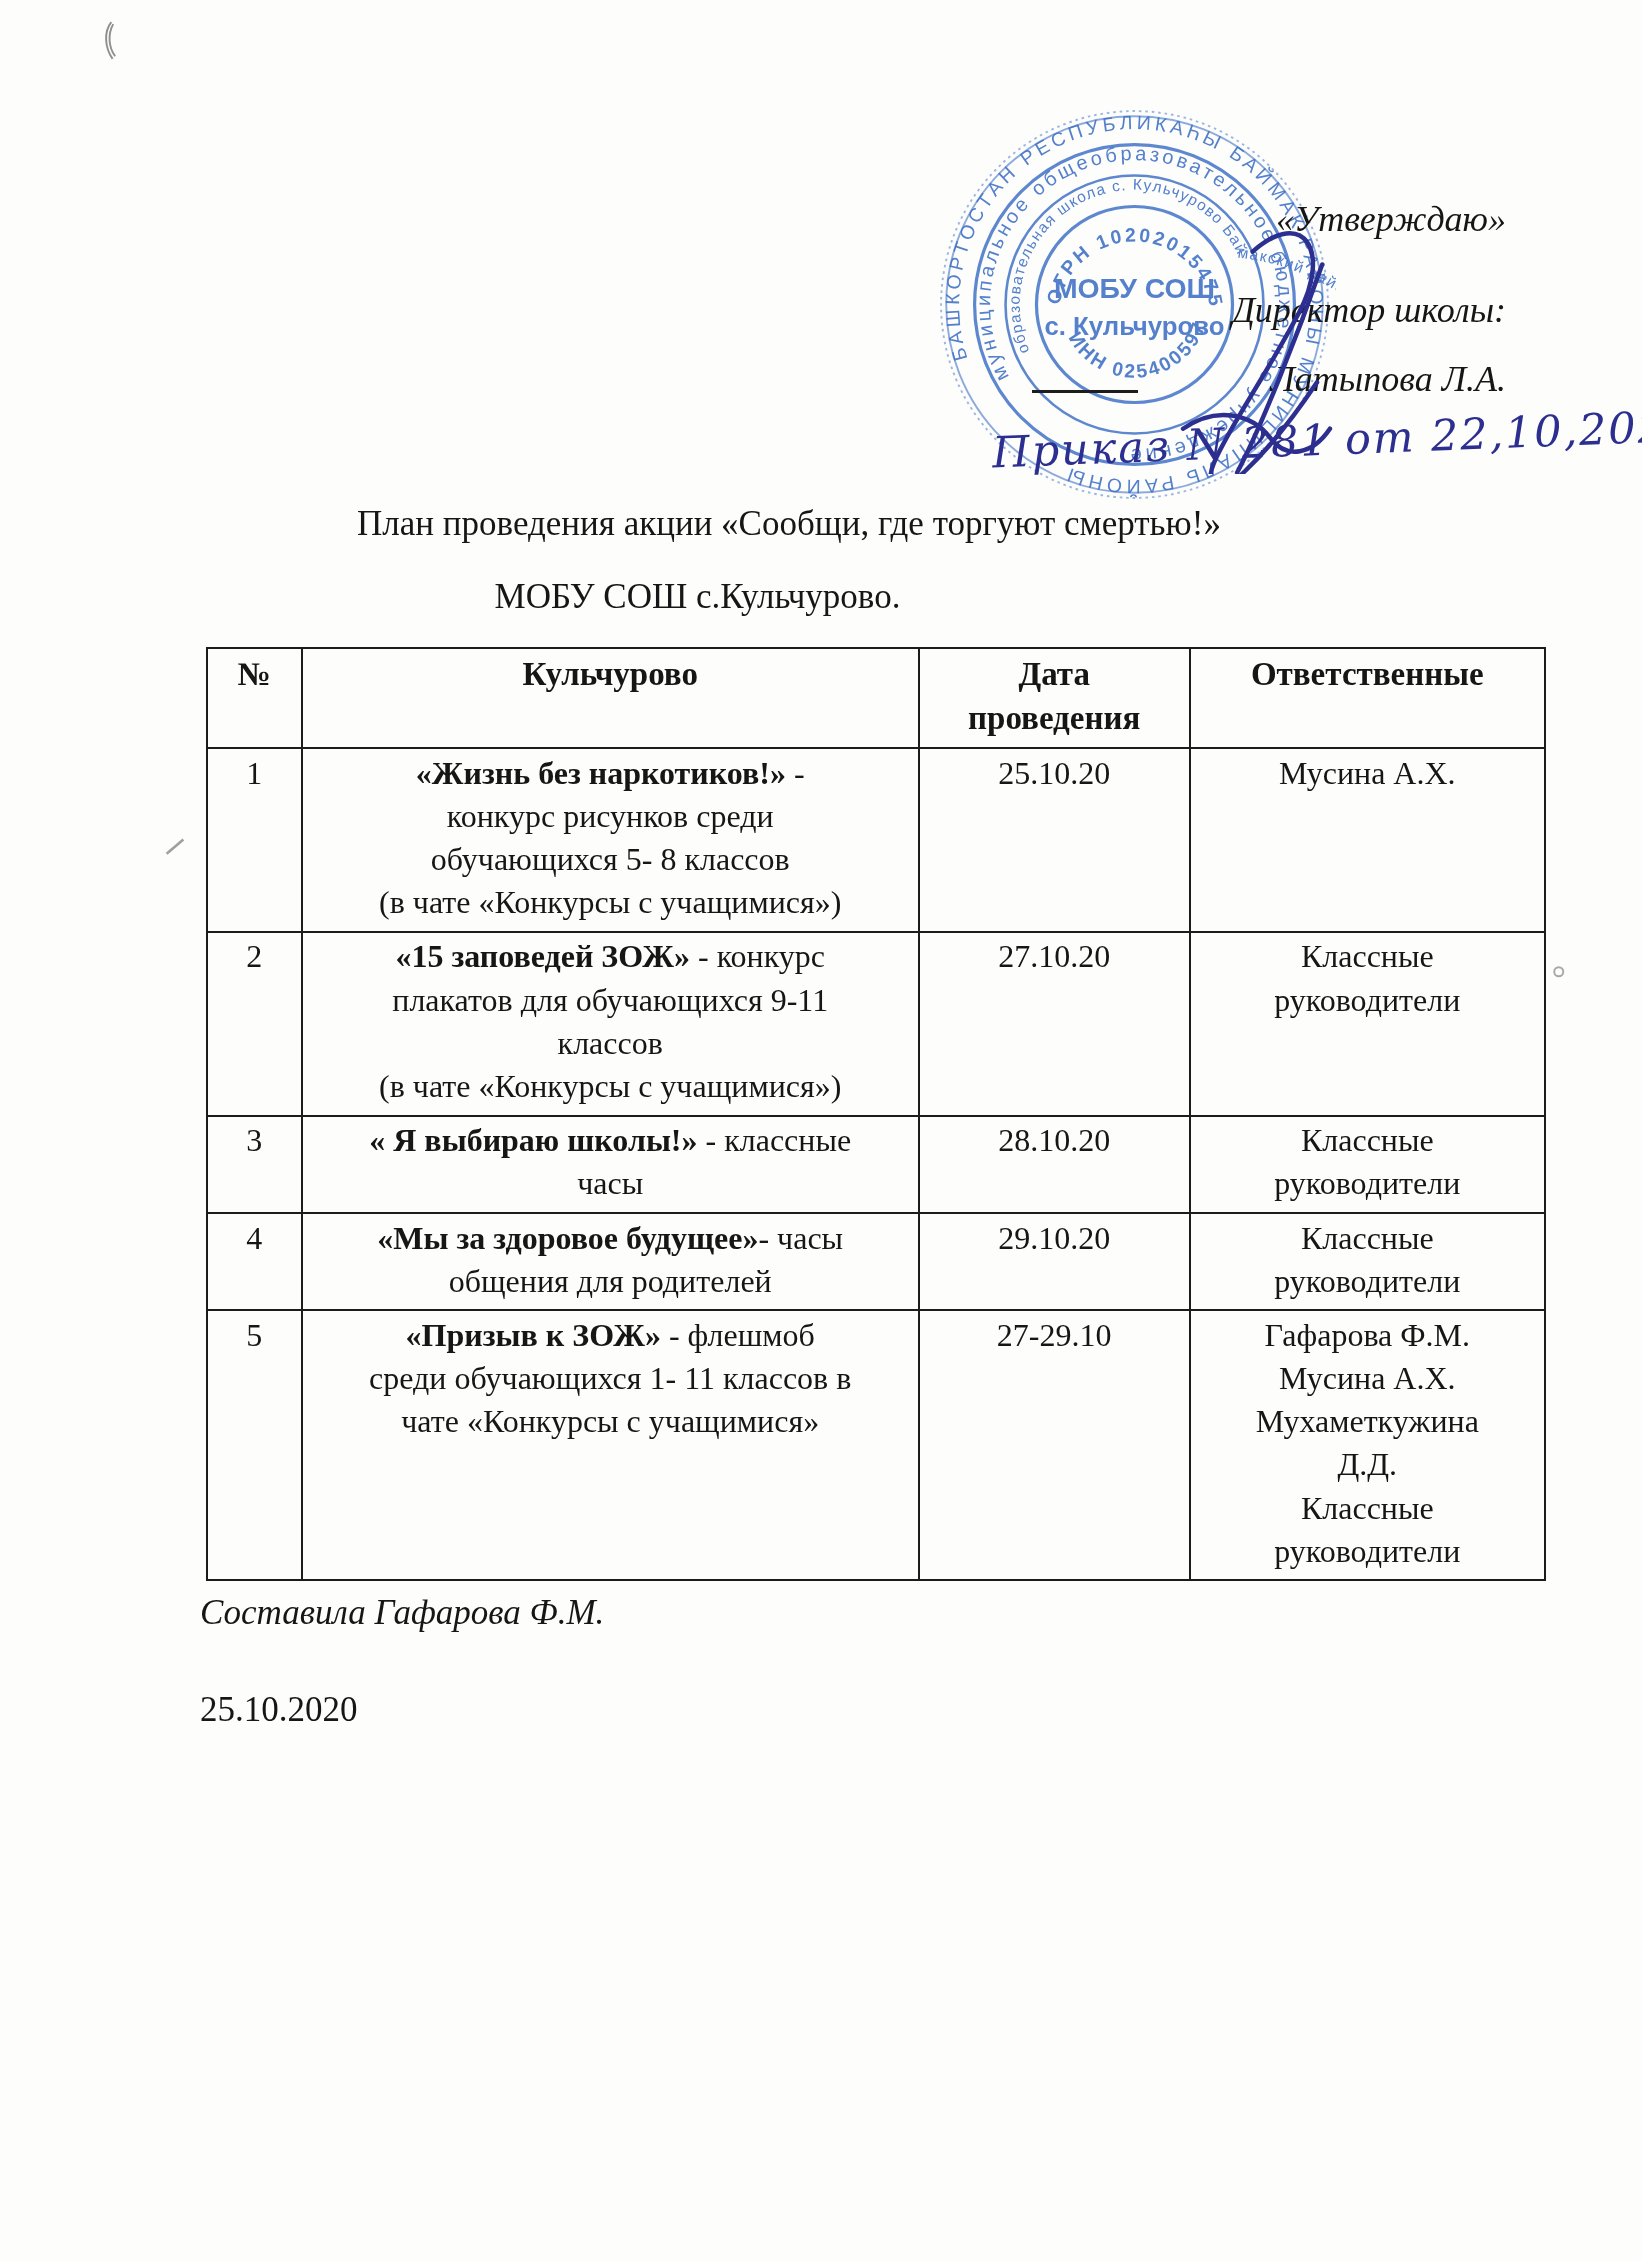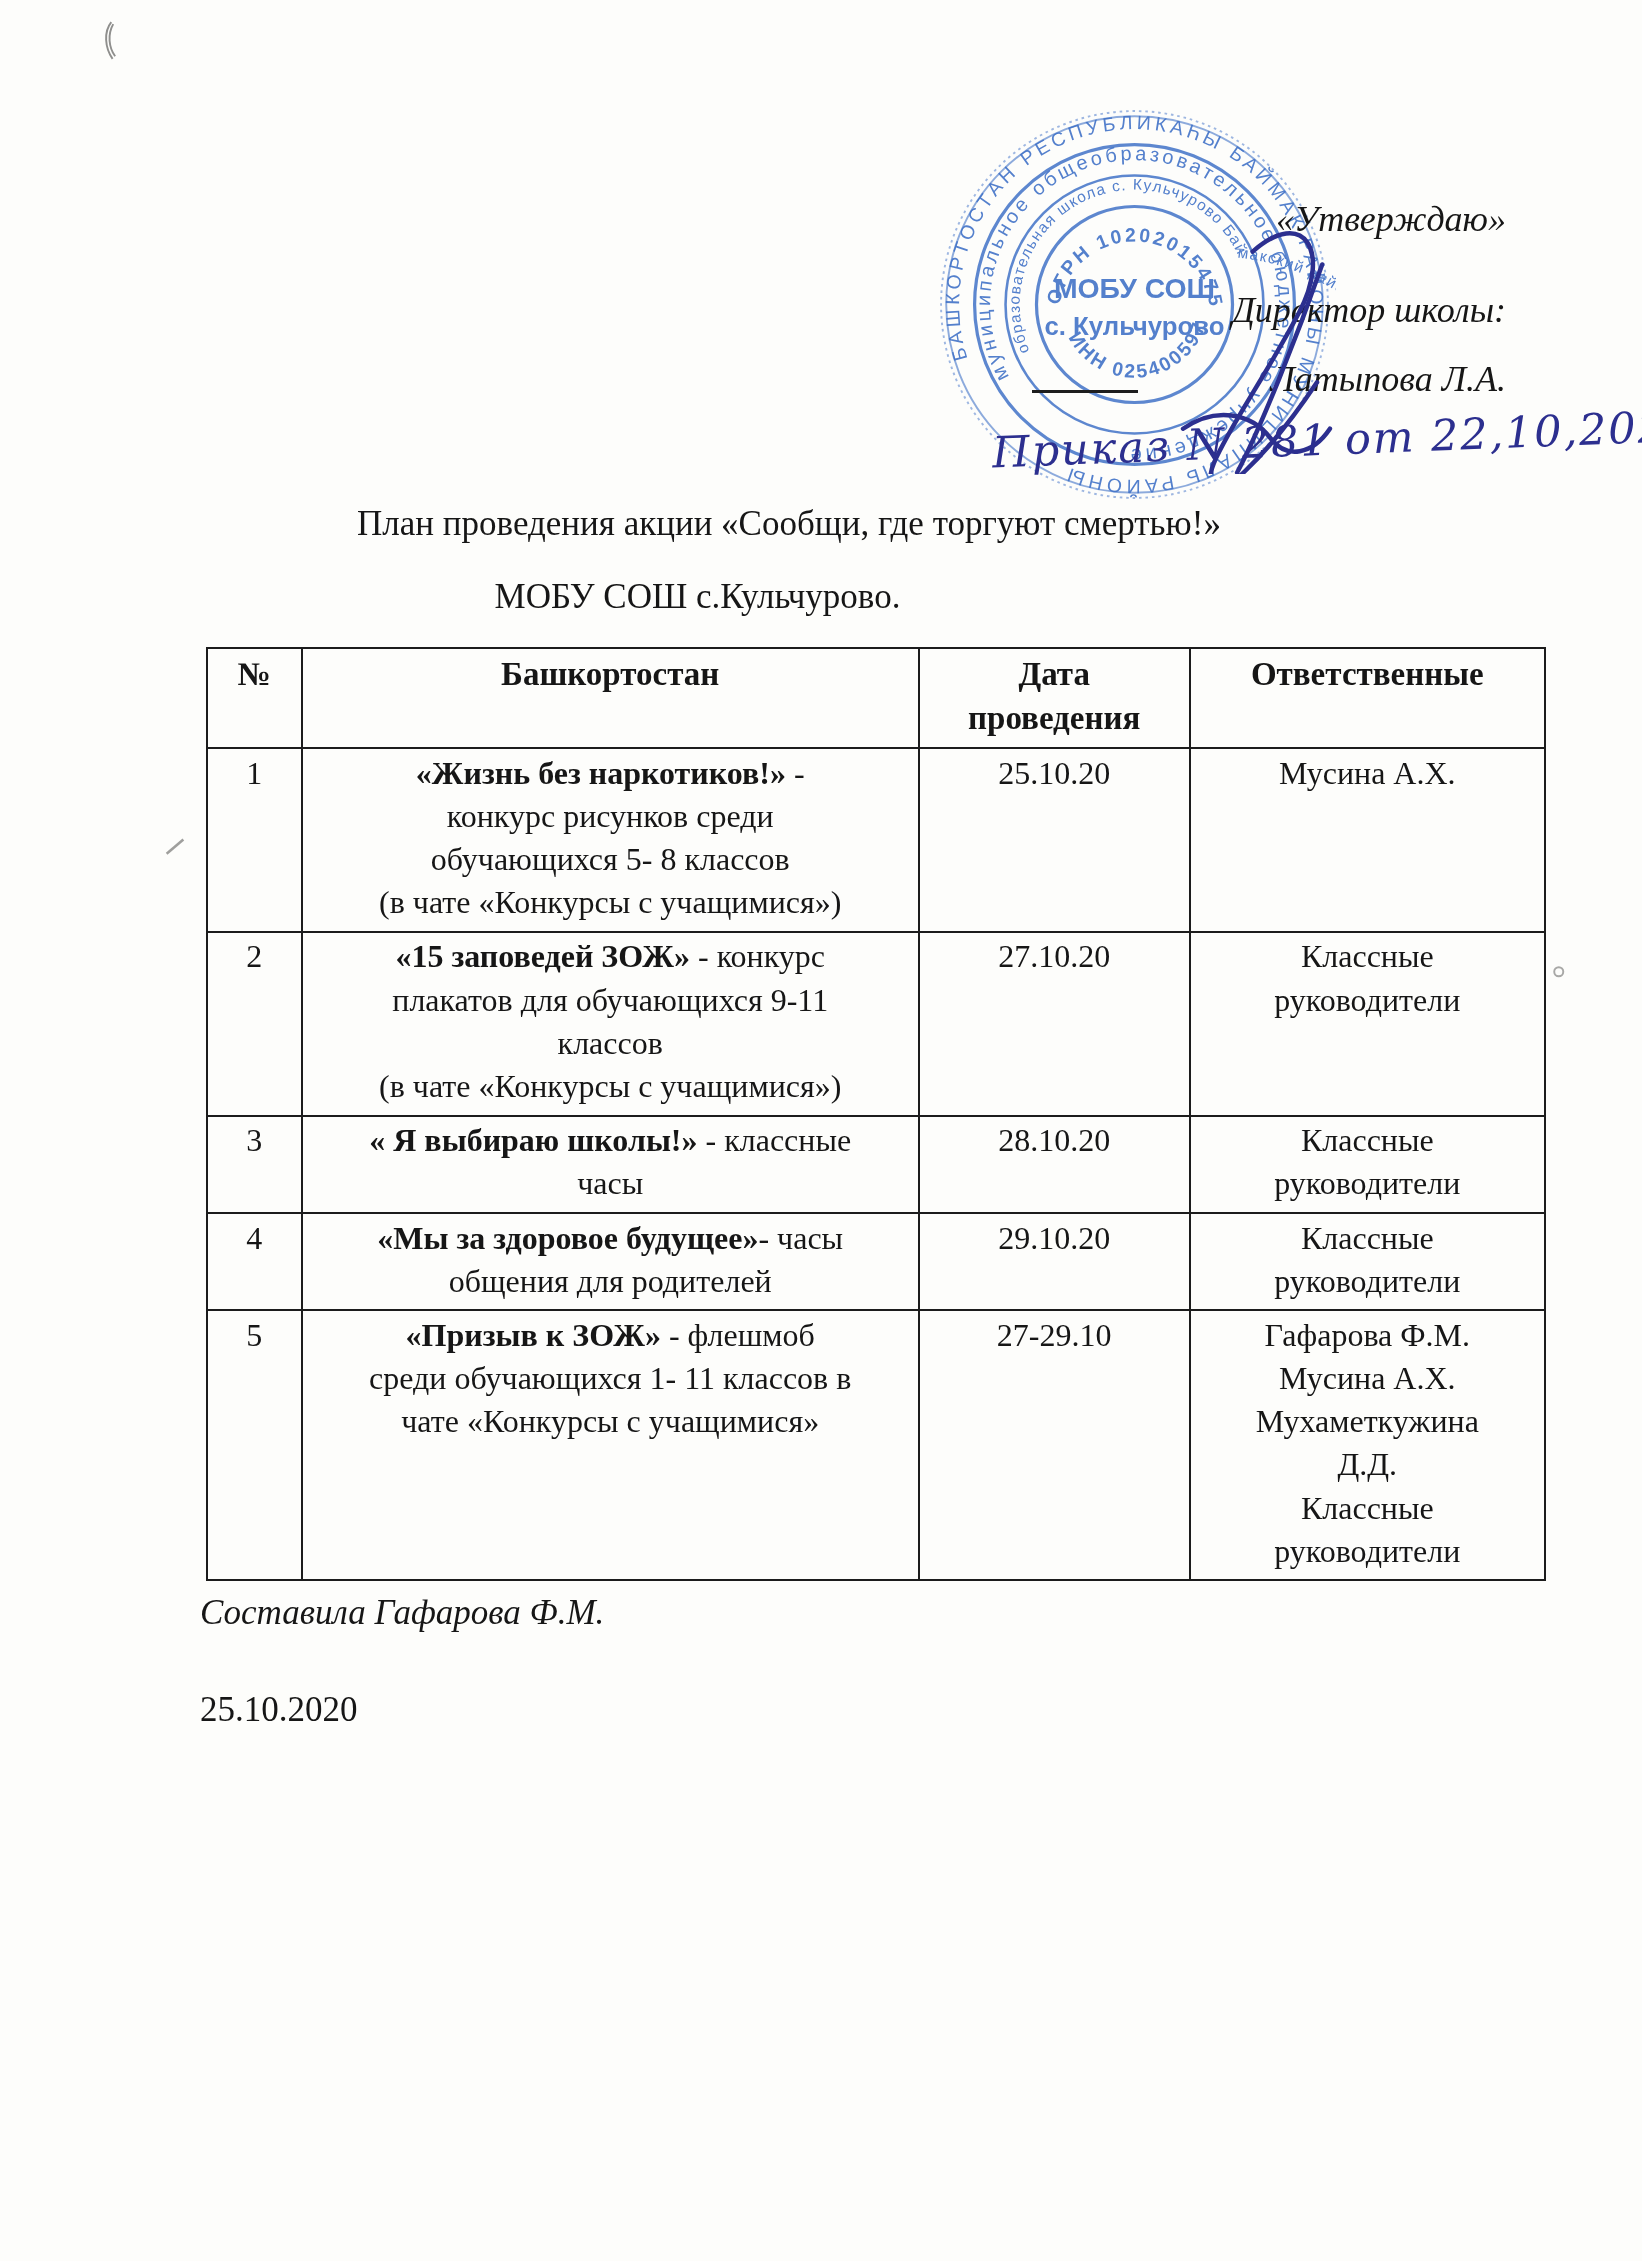--- a/index.html
+++ b/index.html
@@ -156,21 +156,21 @@
   <table class="doc-table">
     <colgroup>
       <col class="col-num">
         <col class="col-ev">
         <col class="col-date">
         <col class="col-resp">
     </colgroup>
     <thead>
       <tr>
         <th>№</th>
-        <th>Башкортостан</th>
+        <th>Кульчурово</th>
         <th>Дата
 проведения</th>
         <th>Ответственные</th>
       </tr>
     </thead>
     <tbody>
       <tr>
         <td class="cell-num">1</td>
         <td class="cell-event"><span class="b">«Жизнь без наркотиков!»</span><span> -
 конкурс рисунков среди

